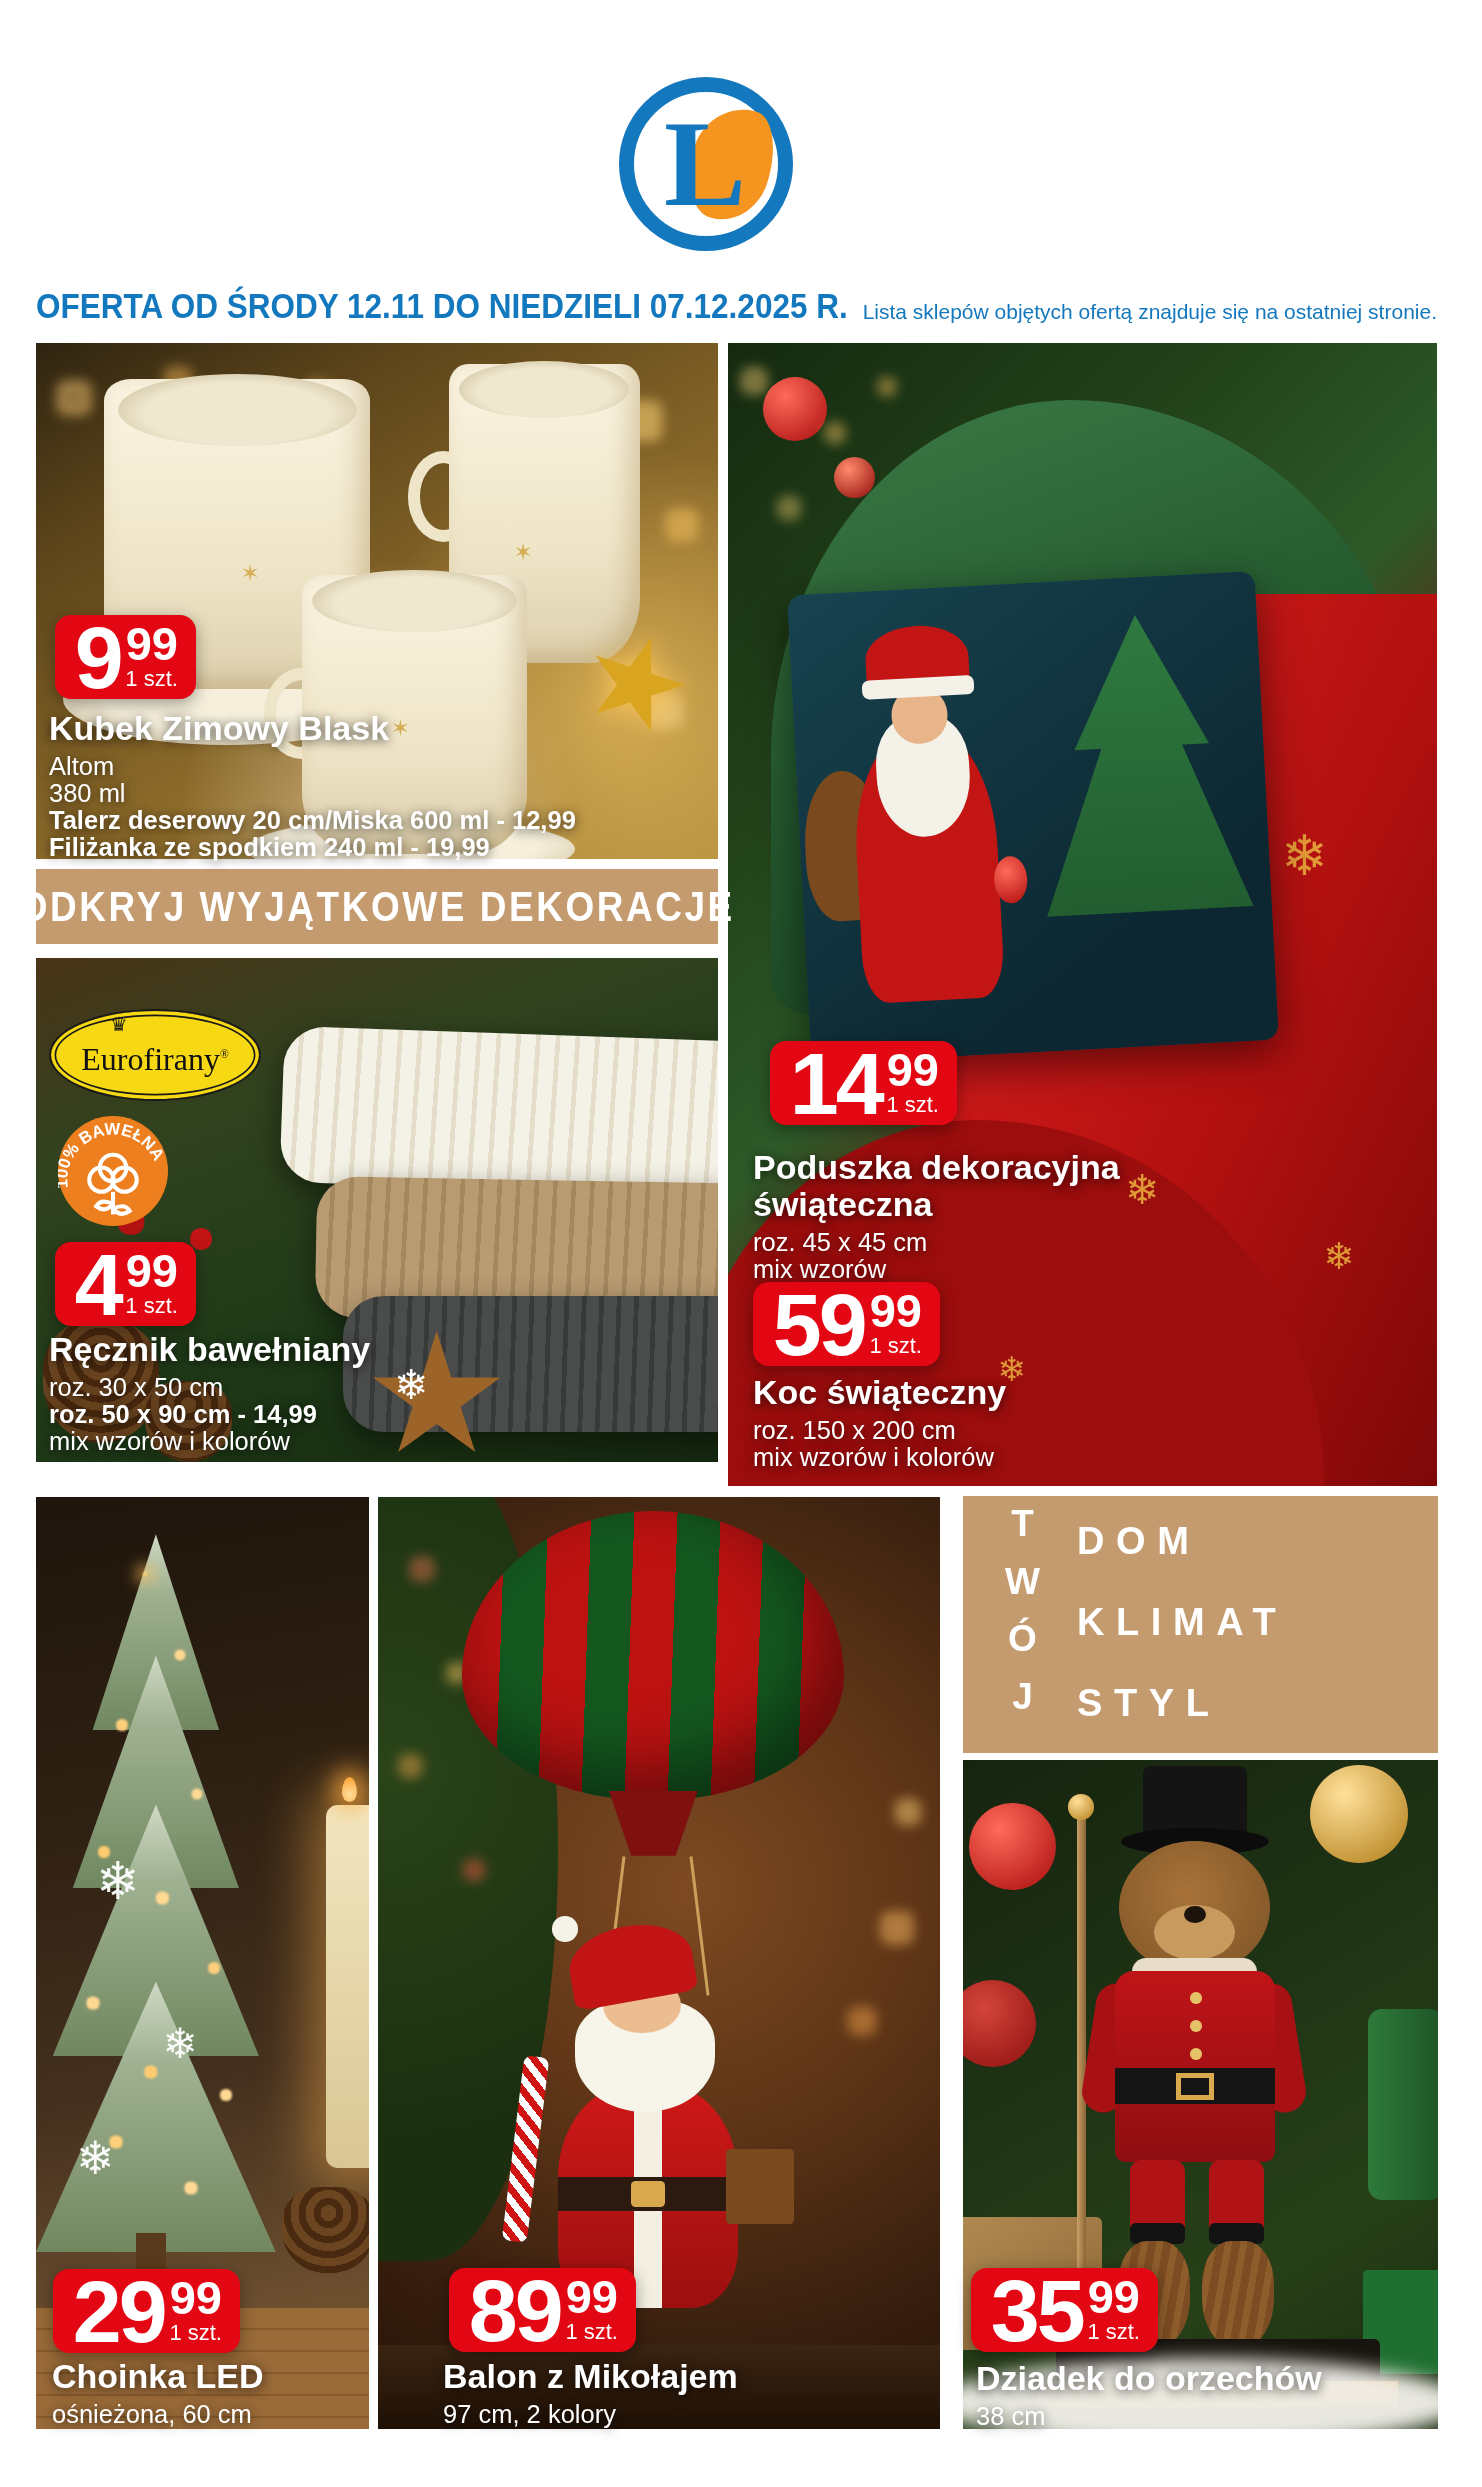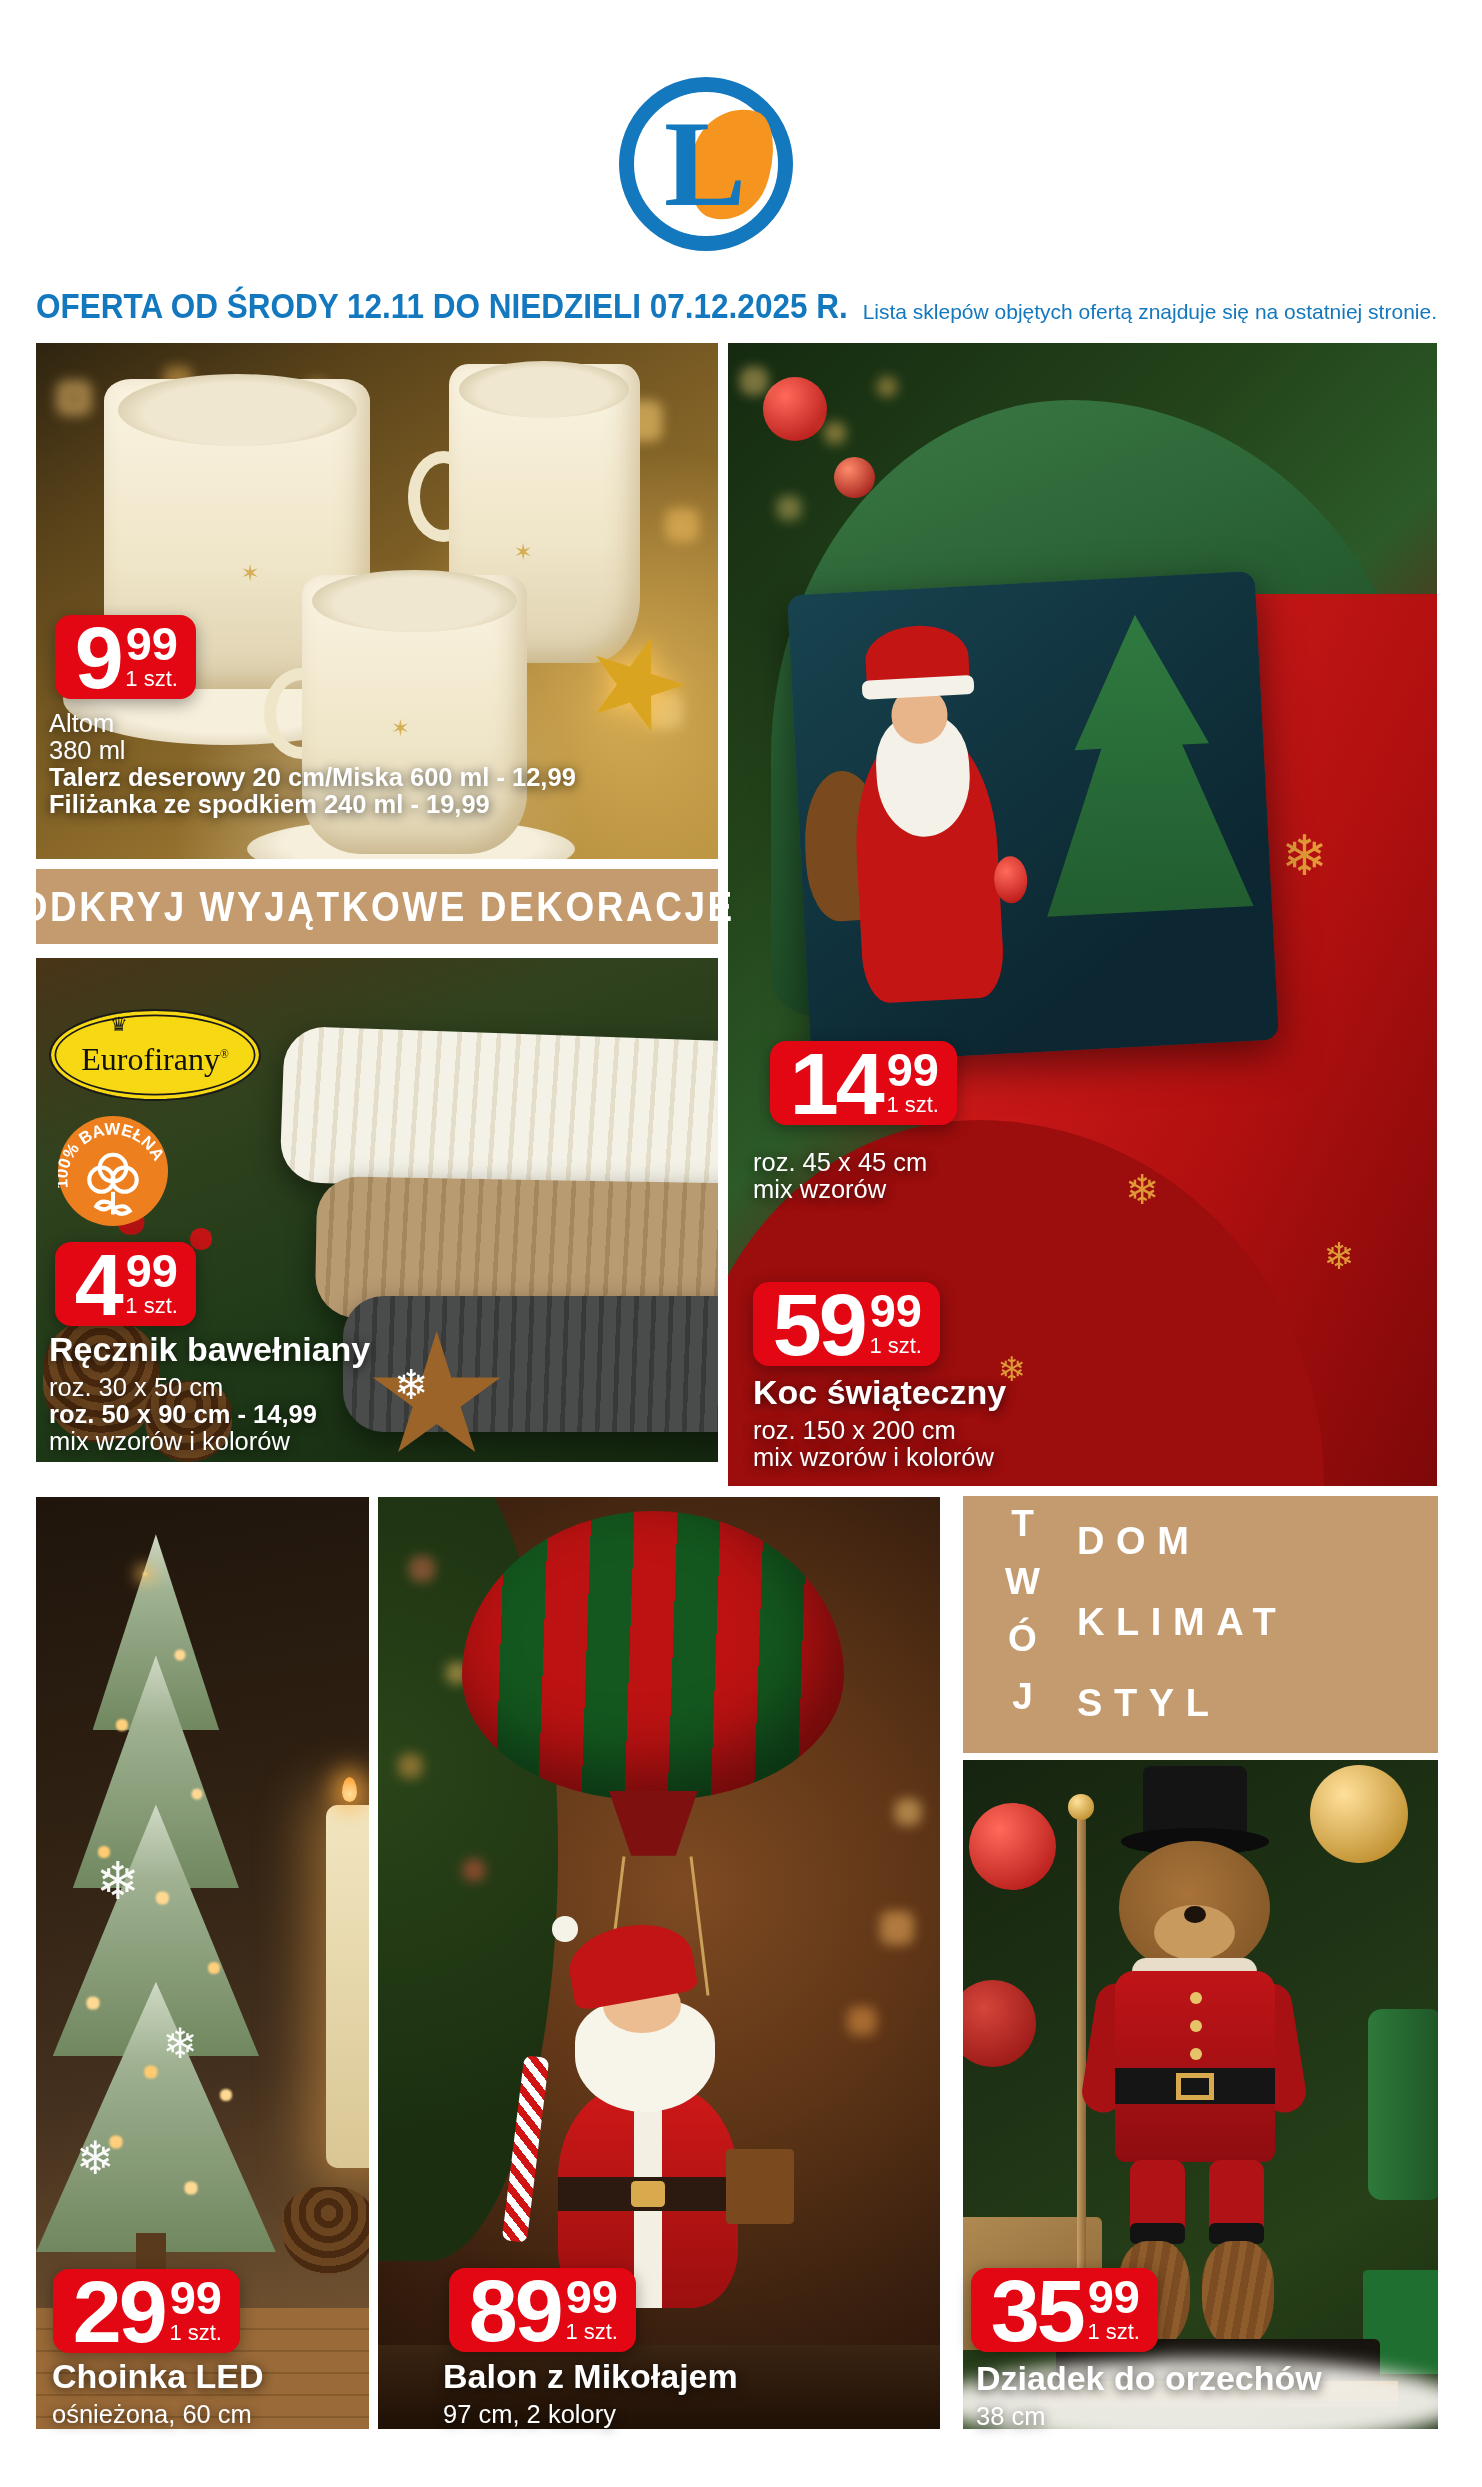--- a/index.html
+++ b/index.html
@@ -386,20 +386,21 @@
 </div>
 
 <div class="badge" style="left:55px;top:615px">
   <span class="b-int">9</span>
   <span class="b-col">
     <span class="b-cents">99</span>
     <span class="b-unit">1 szt.</span>
   </span>
 </div>
 <div class="ptxt" style="left:49px;top:710px;width:654px">
+  <div class="pname">Kubek Zimowy Blask</div>
   <div class="pline">Altom</div>
   <div class="pline">380 ml</div>
   <div class="pline b">Talerz deserowy 20 cm/Miska 600 ml - 12,99</div>
   <div class="pline b">Filiżanka ze spodkiem 240 ml - 19,99</div>
 </div>
 
 <div class="badge" style="left:55px;top:1242px">
   <span class="b-int">4</span>
   <span class="b-col">
     <span class="b-cents">99</span>
@@ -414,20 +415,21 @@
 </div>
 
 <div class="badge" style="left:770px;top:1041px">
   <span class="b-int">14</span>
   <span class="b-col">
     <span class="b-cents">99</span>
     <span class="b-unit">1 szt.</span>
   </span>
 </div>
 <div class="ptxt" style="left:753px;top:1149px;width:486px">
+  <div class="pname">Poduszka dekoracyjna świąteczna</div>
   <div class="pline">roz. 45 x 45 cm</div>
   <div class="pline">mix wzorów</div>
 </div>
 
 <div class="badge" style="left:753px;top:1282px">
   <span class="b-int">59</span>
   <span class="b-col">
     <span class="b-cents">99</span>
     <span class="b-unit">1 szt.</span>
   </span>

